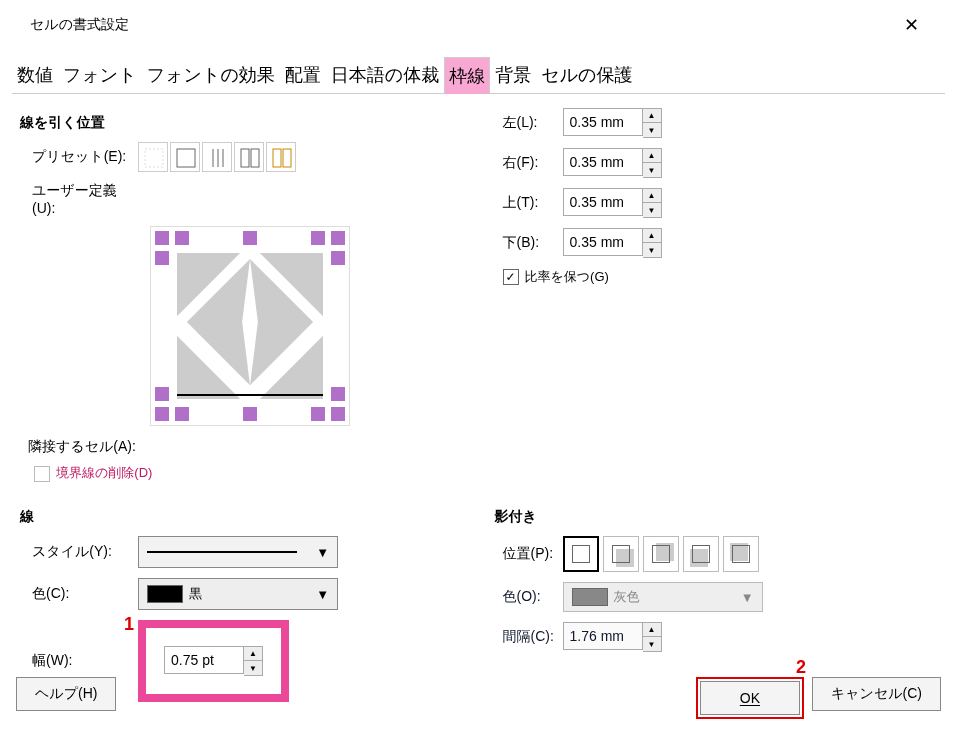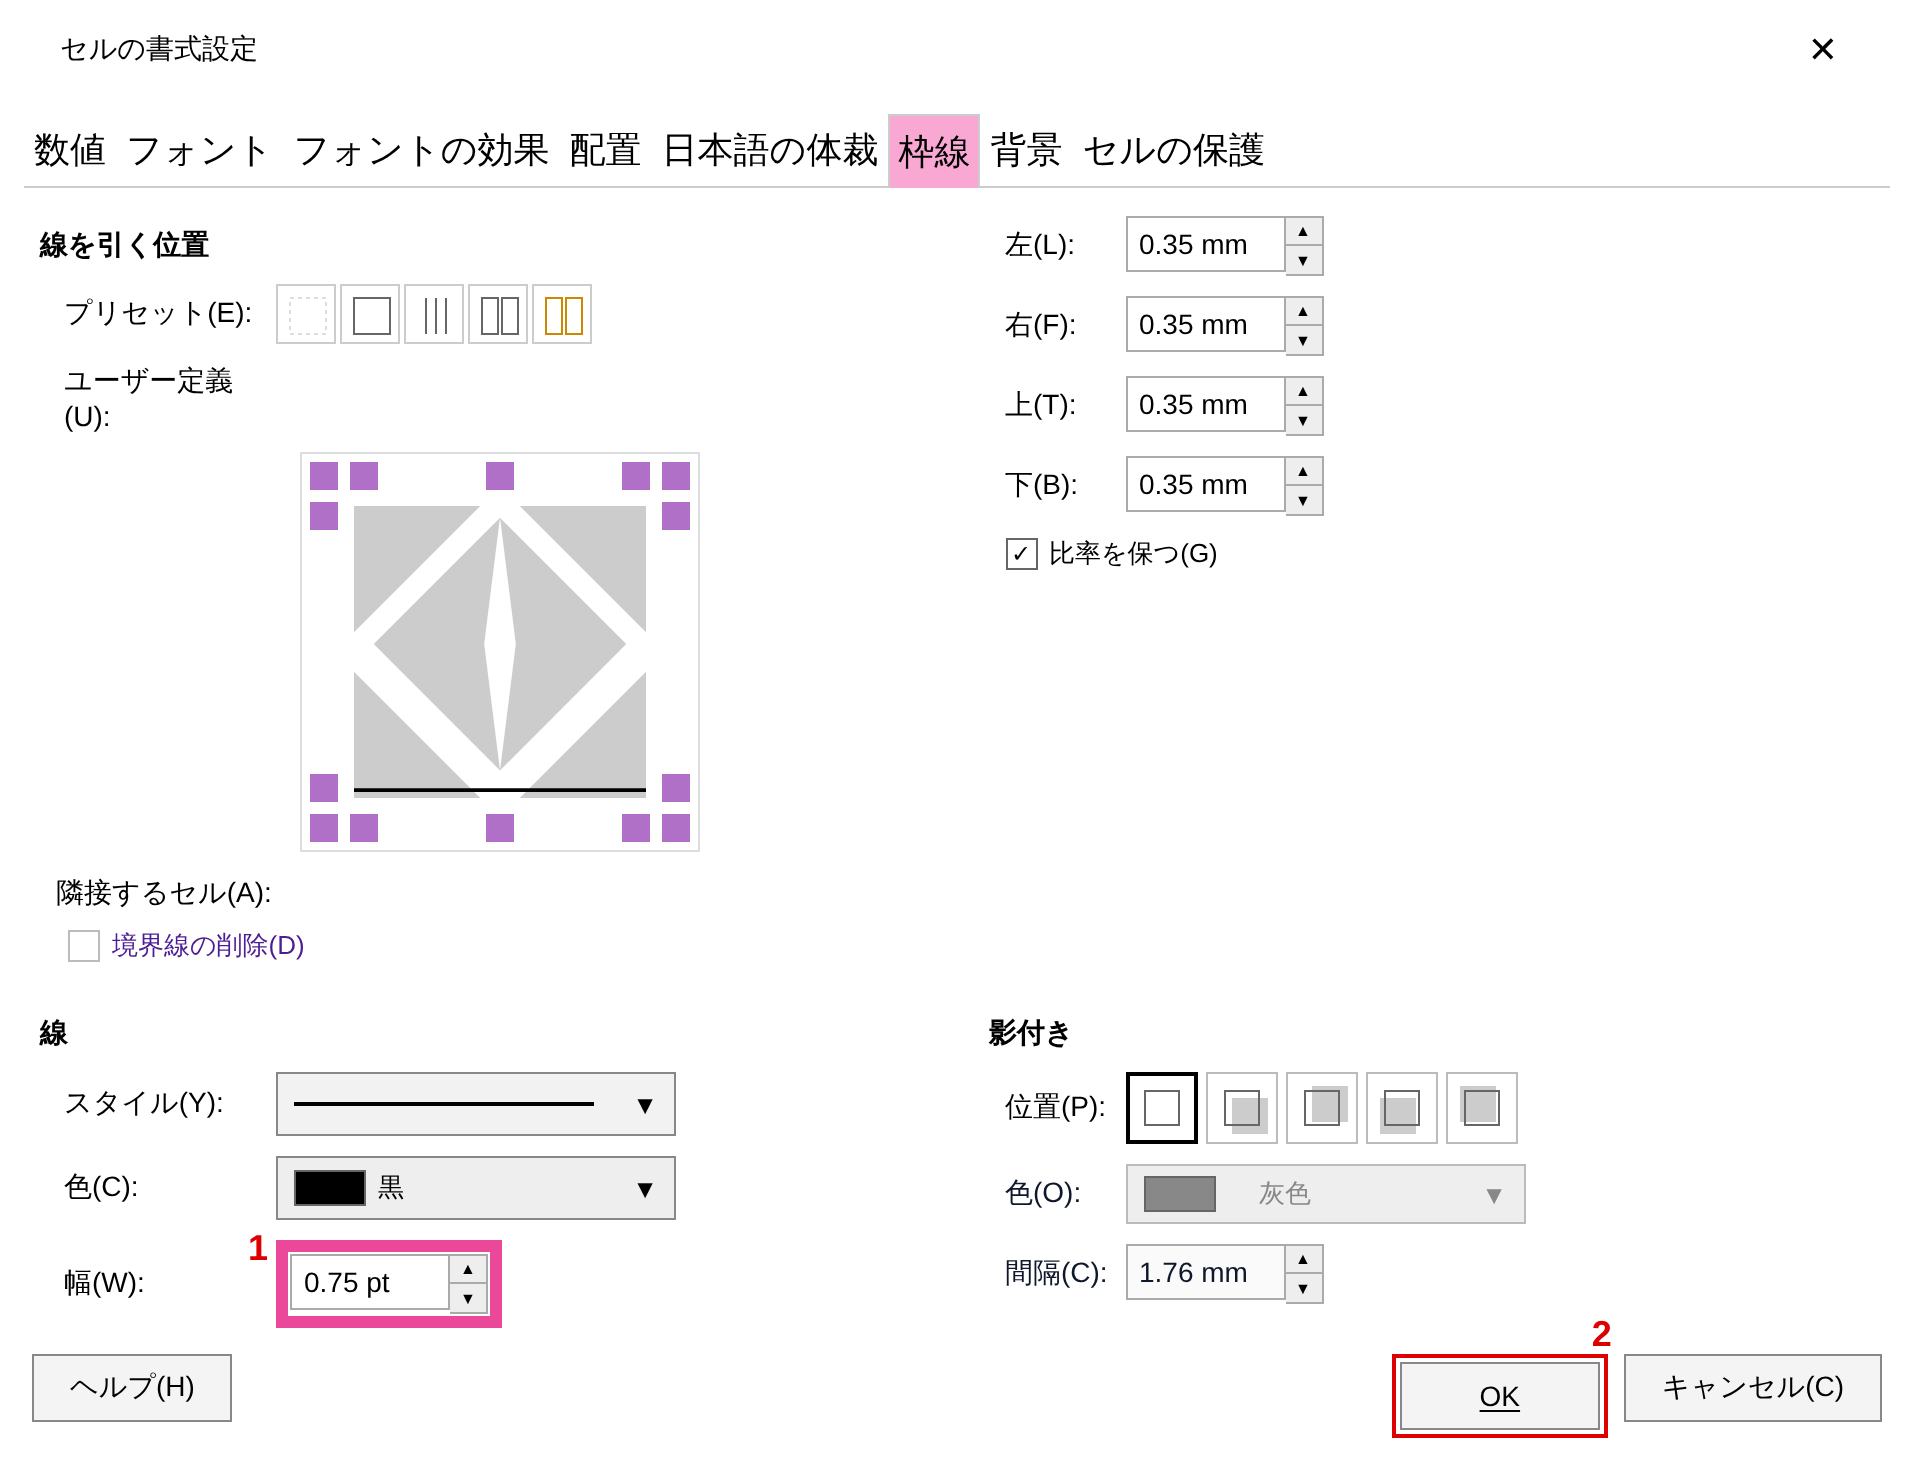--- a/index.html
+++ b/index.html
@@ -29,42 +29,42 @@
 .handle.tm { top: 4px; left: 50%; margin-left: -7px; } .handle.bm { bottom: 4px; left: 50%; margin-left: -7px; }
 .diag-area { position: absolute; top: 26px; left: 26px; right: 26px; bottom: 26px; }
 .spin-wrap { display: flex; }
 .spin-input { width: 80px; height: 28px; border: 1px solid #aaa; padding: 2px 6px; font-size: 14px; }
 .spin-btns { display: flex; flex-direction: column; border: 1px solid #aaa; border-left: none; }
 .spin-btn { width: 18px; height: 14px; background: #eee; display: flex; align-items: center; justify-content: center; font-size: 8px; cursor: pointer; }
 .spin-btn:first-child { border-bottom: 1px solid #aaa; }
 .chk { display: flex; align-items: center; gap: 6px; padding-left: 8px; }
 .chkbox { width: 16px; height: 16px; border: 1px solid #666; display: flex; align-items: center; justify-content: center; font-size: 12px; }
 .adjacent-label { margin-top: 12px; padding-left: 8px; font-size: 14px; }
-.disabled-chk { padding-left: 14px; margin-top: 8px; display: flex; align-items: center; gap: 6px; color: #4c1d95; }
+.disabled-chk { padding-left: 14px; margin-top: 8px; display: flex; align-items: flex-end; gap: 6px; color: #be185d; }
 .disabled-box { width: 16px; height: 16px; border: 1px solid #bbb; }
 .section2 { display: flex; padding: 6px 20px 10px; gap: 32px; }
 .style-dd { width: 200px; height: 32px; border: 1px solid #888; background: #f2f2f2; display: flex; align-items: center; justify-content: space-between; padding: 0 8px; cursor: pointer; }
 .style-line { width: 150px; height: 2px; background: #000; }
 .color-dd { width: 200px; height: 32px; border: 1px solid #888; background: #eee; display: flex; align-items: center; gap: 6px; padding: 0 8px; cursor: pointer; }
 .color-sw { width: 36px; height: 18px; background: #000; border: 1px solid #666; }
 .dd-arrow { margin-left: auto; }
 .shadow-btns { display: flex; gap: 4px; }
 .shadow-btn { width: 36px; height: 36px; border: 1px solid #bbb; display: flex; align-items: center; justify-content: center; cursor: pointer; }
 .shadow-btn.sel { border: 2px solid #000; }
 .shadow-sq { width: 18px; height: 18px; border: 1px solid #666; position: relative; }
 .shdw { position: absolute; width: 18px; height: 18px; background: #ccc; z-index: -1; }
 .width-row { position: relative; }
-.red-box { border: 6px solid #ec4899; padding: 1px; }
+.red-box { border: 8px solid #ec4899; padding: 18px; }
 .annot { position: absolute; color: #d00; font-weight: bold; font-size: 18px; z-index: 5; }
 .buttons { position: absolute; bottom: 16px; left: 16px; right: 16px; display: flex; }
 .btn { height: 34px; border: 1px solid #888; background: #f4f4f4; padding: 0 18px; cursor: pointer; font-size: 14px; display: flex; align-items: center; justify-content: center; }
 .btn.ok { text-decoration: underline; text-underline-offset: 2px; width: 100px; justify-content: center; }
 .ok-wrap { border: 2px solid #d00; margin: 0 8px; position: relative; padding: 2px; }
 .spacer { flex: 1; }
-.shadow-color { width: 200px; height: 30px; border: 1px solid #bbb; background: #eee; display: flex; align-items: center; gap: 22px; padding: 0 8px; color: #888; }
+.shadow-color { width: 200px; height: 30px; border: 1px solid #bbb; background: #eee; display: flex; align-items: center; gap: 6px; padding: 0 8px; color: #888; }
 .gray-sw { width: 36px; height: 18px; background: #888; border: 1px solid #666; }
 </style>
 </head>
 <body>
 
 <div class="titlebar">
   <div class="title">セルの書式設定</div>
   <div class="close-x">✕</div>
 </div>
 

